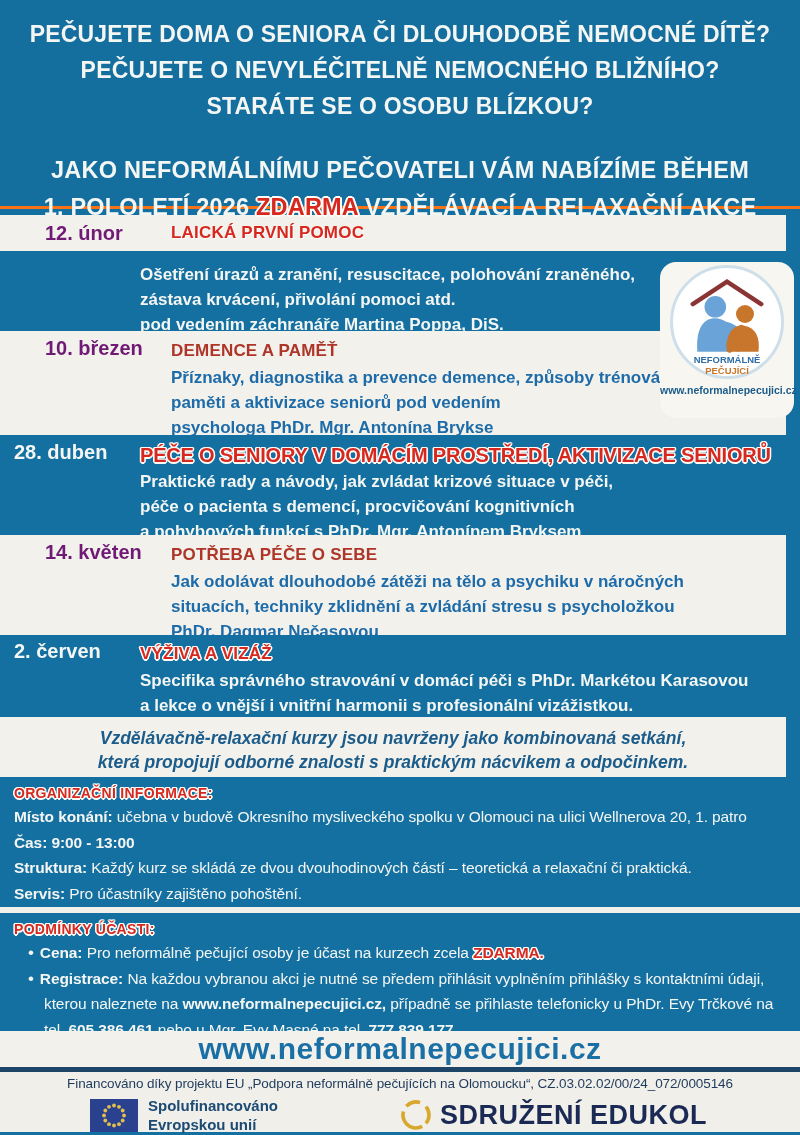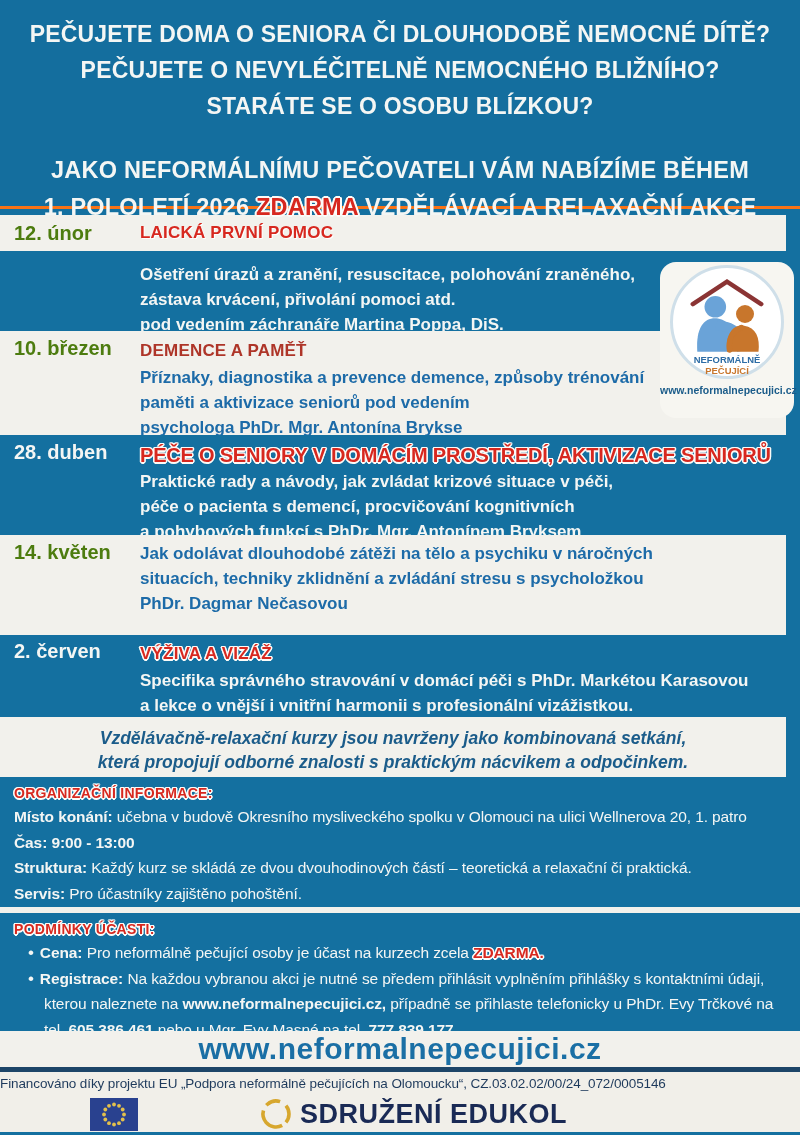--- a/index.html
+++ b/index.html
@@ -21,21 +21,21 @@
   .outl-s{color:#d7281f;
     text-shadow:1.5px 0 0 #fbfbf8,-1.5px 0 0 #fbfbf8,0 1.5px 0 #fbfbf8,0 -1.5px 0 #fbfbf8,
       1px 1px 0 #fbfbf8,-1px 1px 0 #fbfbf8,1px -1px 0 #fbfbf8,-1px -1px 0 #fbfbf8;}
   
   .gap{height:6px;}
   .band{box-sizing:border-box;overflow:hidden;}
   .light{background:#f2f1ec;margin-right:14px;}
   .dark{background:#1470a0;}
   .row{display:flex;align-items:flex-start;}
   .date{flex:none;width:140px;padding-left:14px;font-size:20px;font-weight:bold;box-sizing:border-box;}
-  .navy{color:#4d7c0f;}
+  .navy{color:#701a75;margin-left:31px;}
   .wht{color:#f4f6f4;}
   .content{flex:1;padding-right:6px;}
   .etitle{font-size:17px;font-weight:bold;line-height:28px;letter-spacing:.2px;}
   .etitle.longt{font-size:20px;letter-spacing:-.2px;}
   .dkred{color:#ae3528;}
   .red{color:#d7281f;text-shadow:1px 1px 0 #ffffff;}
   .desc{font-size:17px;font-weight:bold;line-height:25px;}
   .desc.onblue{color:#f4f6f4;}
   .desc.onwhite{color:#1d6ba8;}
   .indent{margin-left:140px;padding-right:130px;}
@@ -62,21 +62,21 @@
   .sep{height:6px;background:#f2f1ec;}
   .tline{color:#f4f6f4;font-size:15.5px;line-height:25.5px;letter-spacing:-.1px;
     padding-left:30px;text-indent:-16px;}
   .tline b{font-weight:bold;}
   .bullet{font-size:17px;padding-right:6px;}
   
   .urlband{height:36px;background:#f2f1ec;display:flex;align-items:center;justify-content:center;}
   .bigurl{font-size:30px;font-weight:bold;color:#1a6fa5;letter-spacing:.5px;}
   .rule{height:5px;background:#1d4568;}
   .foot{height:60px;background:#f1efe9;box-sizing:border-box;padding-top:4px;}
-  .fin{text-align:left;font-size:13.5px;color:#1e3a5c;letter-spacing:-.1px;}
+  .fin{text-align:center;font-size:13.5px;color:#1e3a5c;letter-spacing:-.1px;}
   .logos{display:flex;align-items:center;margin-top:5px;}
   .eu{display:flex;align-items:center;margin-left:90px;}
   .eutxt{margin-left:10px;color:#1b4a74;font-size:15px;line-height:19px;font-weight:bold;}
   .edukol{display:flex;align-items:center;margin-left:120px;}
   .edukol-name{margin-left:6px;font-size:27px;font-weight:bold;color:#1a2a55;letter-spacing:.5px;}
 </style>
 </head>
 <body>
 
 <div class="flyer">
@@ -125,20 +125,21 @@
         <div>Praktické rady a návody, jak zvládat krizové situace v péči,</div>
         <div>péče o pacienta s demencí, procvičování kognitivních</div>
         <div>a pohybových funkcí s PhDr. Mgr. Antonínem Bryksem</div>
       </div>
     </div>
   </div>
 
   <div class="band light h100 row">
     <div class="date navy">14. květen</div>
     <div class="content">
+      <div class="etitle dkred">POTŘEBA PÉČE O SEBE</div>
       <div class="desc onwhite">
         <div>Jak odolávat dlouhodobé zátěži na tělo a psychiku v náročných</div>
         <div>situacích, techniky zklidnění a zvládání stresu s psycholožkou</div>
         <div>PhDr. Dagmar Nečasovou</div>
       </div>
     </div>
   </div>
 
   <div class="band dark h82 row">
     <div class="date wht">2. červen</div>
@@ -209,20 +210,24 @@
               <circle cx="32.7" cy="21.5" r="1.9"></circle>
               <circle cx="29" cy="25.2" r="1.9"></circle>
             <circle cx="24" cy="26.5" r="1.9"></circle>
               <circle cx="19" cy="25.2" r="1.9"></circle>
               <circle cx="15.3" cy="21.5" r="1.9"></circle>
             <circle cx="14" cy="16.5" r="1.9"></circle>
               <circle cx="15.3" cy="11.5" r="1.9"></circle>
               <circle cx="19" cy="7.8" r="1.9"></circle>
           </g>
         </svg>
+        <div class="eutxt">
+          <div>Spolufinancováno</div>
+          <div>Evropskou unií</div>
+        </div>
       </div>
       <div class="edukol">
         <svg width="36" height="36" viewBox="0 0 36 36">
           <circle cx="18" cy="18" r="13" fill="none" stroke="#d7a72e" stroke-width="3.6" stroke-dasharray="18 5 30 6 15 8" transform="rotate(-40 18 18)"></circle>
         </svg>
         <span class="edukol-name">SDRUŽENÍ EDUKOL</span>
       </div>
     </div>
   </div>
 

